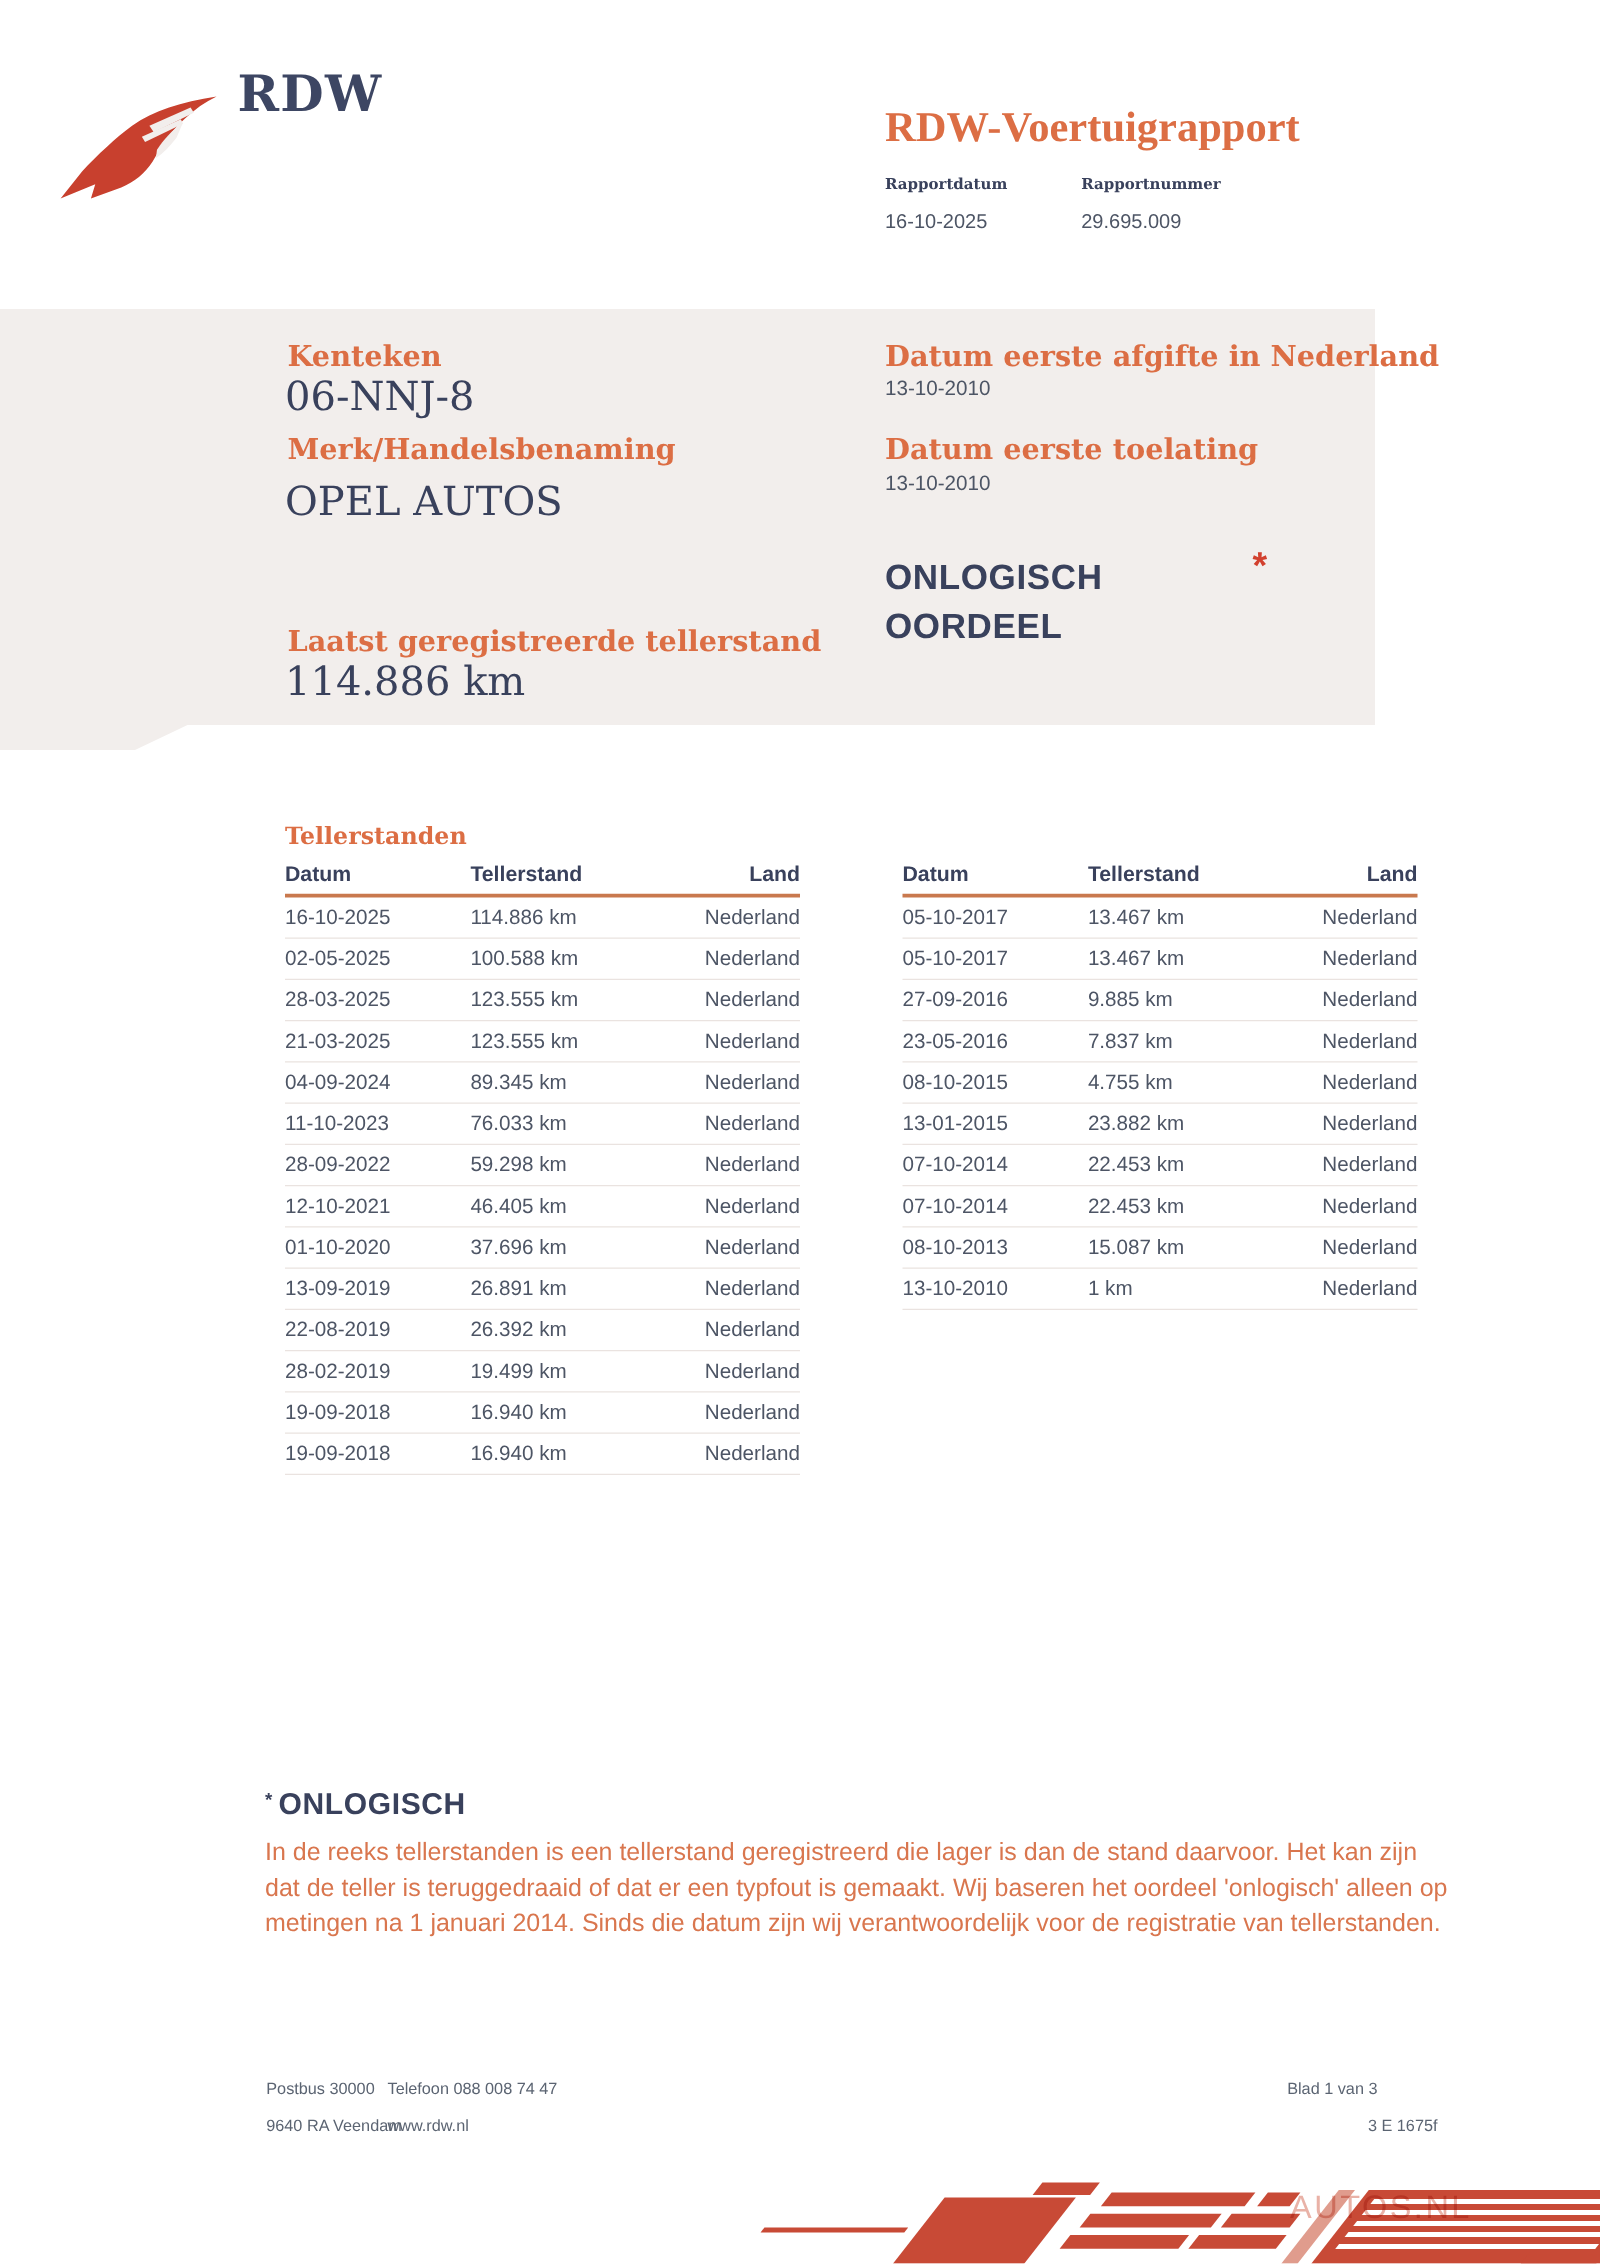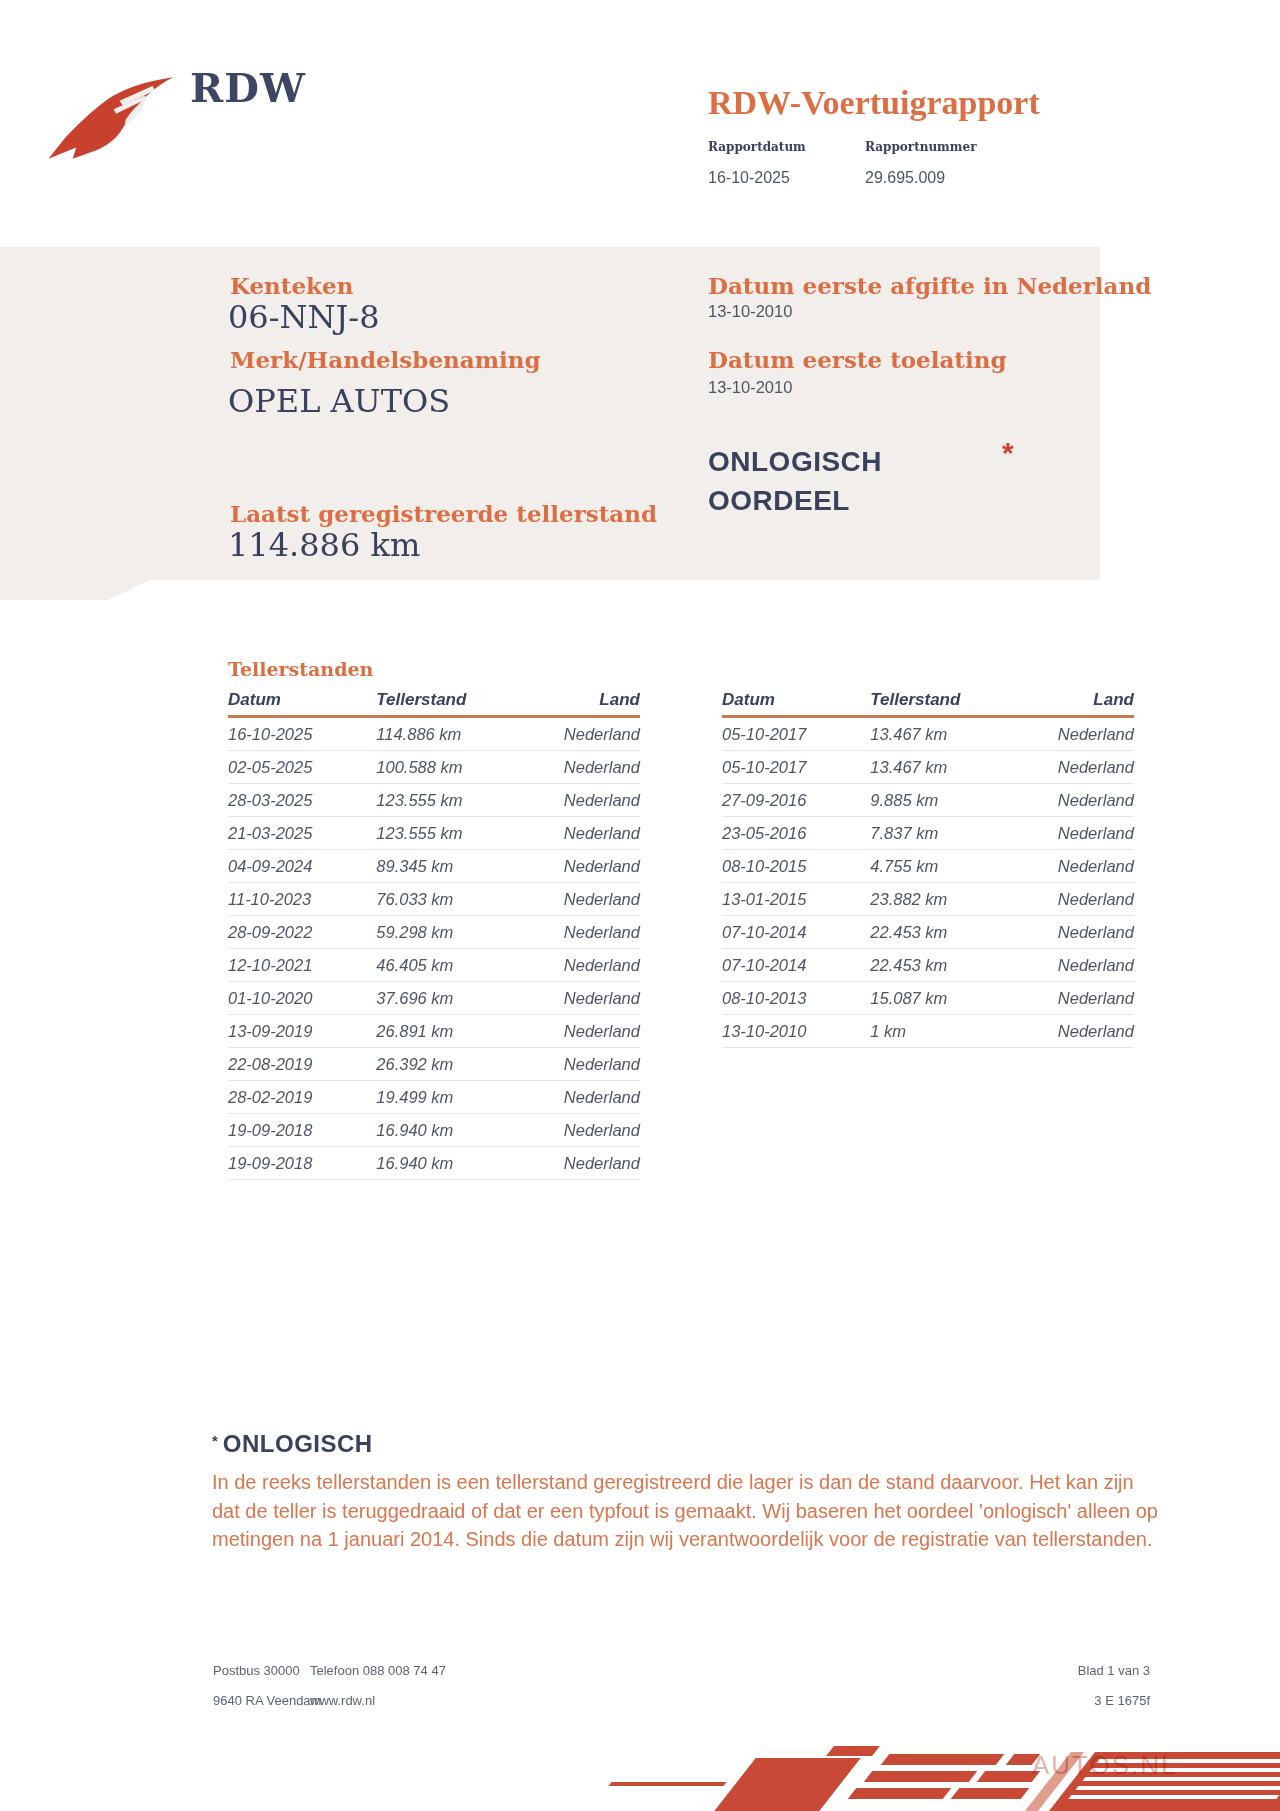--- a/index.html
+++ b/index.html
@@ -3,40 +3,40 @@
 <meta charset="utf-8">
 <style>
   html,body { margin:0; padding:0; background:#fff; }
   .page {
     position:relative; width:1280px; height:1811px; background:#ffffff;
     overflow:hidden; font-family:"Liberation Sans", sans-serif; color:#4D5565;
   }
   .abs { position:absolute; }
 
   
-  .logo-word { left:190px; top:64px; font-family:"DejaVu Serif",serif; font-weight:bold;
+  .logo-word { left:190px; top:52px; font-family:"DejaVu Serif",serif; font-weight:bold;
                font-size:40px; color:#3D4663; letter-spacing:1px; }
   .doc-title { left:708px; top:60px; font-family:Liberation Serif, serif; font-weight:bold;
                font-size:34px; color:#DC6E44;margin-top:24px; }
   .meta-label { font-family:"DejaVu Serif",serif; font-weight:bold; font-size:12px; color:#39415C; }
   .meta-value { font-size:16px; color:#4D5565; }
 
   
   .panel { left:0; top:247px; width:1100px; height:353px; background:#F2EEEC;
            clip-path:polygon(0 0,100% 0,100% 333px,150px 333px,108px 100%,0 100%); }
   .flabel { font-family:"DejaVu Serif",serif; font-weight:bold; font-size:23px; color:#DC6E44; }
   .bigval { font-family:"DejaVu Serif",serif; font-size:32px; color:#39415C; }
   .smallval { font-size:16.5px; color:#4D5565; }
   .verdict { font-size:28px; font-weight:bold; color:#39415C; line-height:39px; letter-spacing:0.5px; }
   .verdict-star { font-size:30px; font-weight:bold; color:#D2402E; }
 
   
   .theading { left:228px; top:658px; font-family:"DejaVu Serif",serif; font-weight:bold;
               font-size:19px; color:#DC6E44; }
-  .otable { width:412px; font-size:16.5px; color:#4D5565;font-style:italic; }
+  .otable { width:412px; font-size:16.5px; color:#4D5565; }
   .otable .hrow { display:flex; font-weight:bold; font-size:17px; color:#39415C;
                   padding-bottom:5px; border-bottom:3px solid #C9794E; }
   .otable .row { display:flex; padding:6.5px 0; border-bottom:1px solid #EAE3E0; }
   .c1 { width:36%; text-align:left; }
   .c2 { width:32%; }
   .c3 { width:32%; text-align:right; }
 
   
   .note-head { left:212px; top:1430px; display:flex; align-items:flex-start; }
   .note-star { font-size:15px; font-weight:bold; color:#39415C; margin:2px 5px 0 0; }
@@ -277,21 +277,21 @@
   <div class="abs note-body">
     <div>In de reeks tellerstanden is een tellerstand geregistreerd die lager is dan de stand daarvoor. Het kan zijn</div>
     <div>dat de teller is teruggedraaid of dat er een typfout is gemaakt. Wij baseren het oordeel 'onlogisch' alleen op</div>
     <div>metingen na 1 januari 2014. Sinds die datum zijn wij verantwoordelijk voor de registratie van tellerstanden.</div>
   </div>
 
   <div class="abs foot" style="left:213px;top:1663px">Postbus 30000</div>
   <div class="abs foot" style="left:213px;top:1693px">9640 RA Veendam</div>
   <div class="abs foot" style="left:310px;top:1663px">Telefoon 088 008 74 47</div>
   <div class="abs foot" style="left:310px;top:1693px">www.rdw.nl</div>
-  <div class="abs foot" style="left:1000px;top:1663px;width:150px;text-align:right">Blad 1 van 3</div>
+  <div class="abs foot" style="left:952px;top:1663px;width:150px;text-align:right">Blad 1 van 3</div>
   <div class="abs foot" style="left:1000px;top:1693px;width:150px;text-align:right">3 E 1675f</div>
 
   <div class="abs bottom-art">
     <div class="b bar1"></div>
     <div class="b solid1"></div>
     <div class="b solid1b"></div>
     <div class="b s1a"></div>
     <div class="b s1b"></div>
     <div class="b s2a"></div>
     <div class="b s2b"></div>

